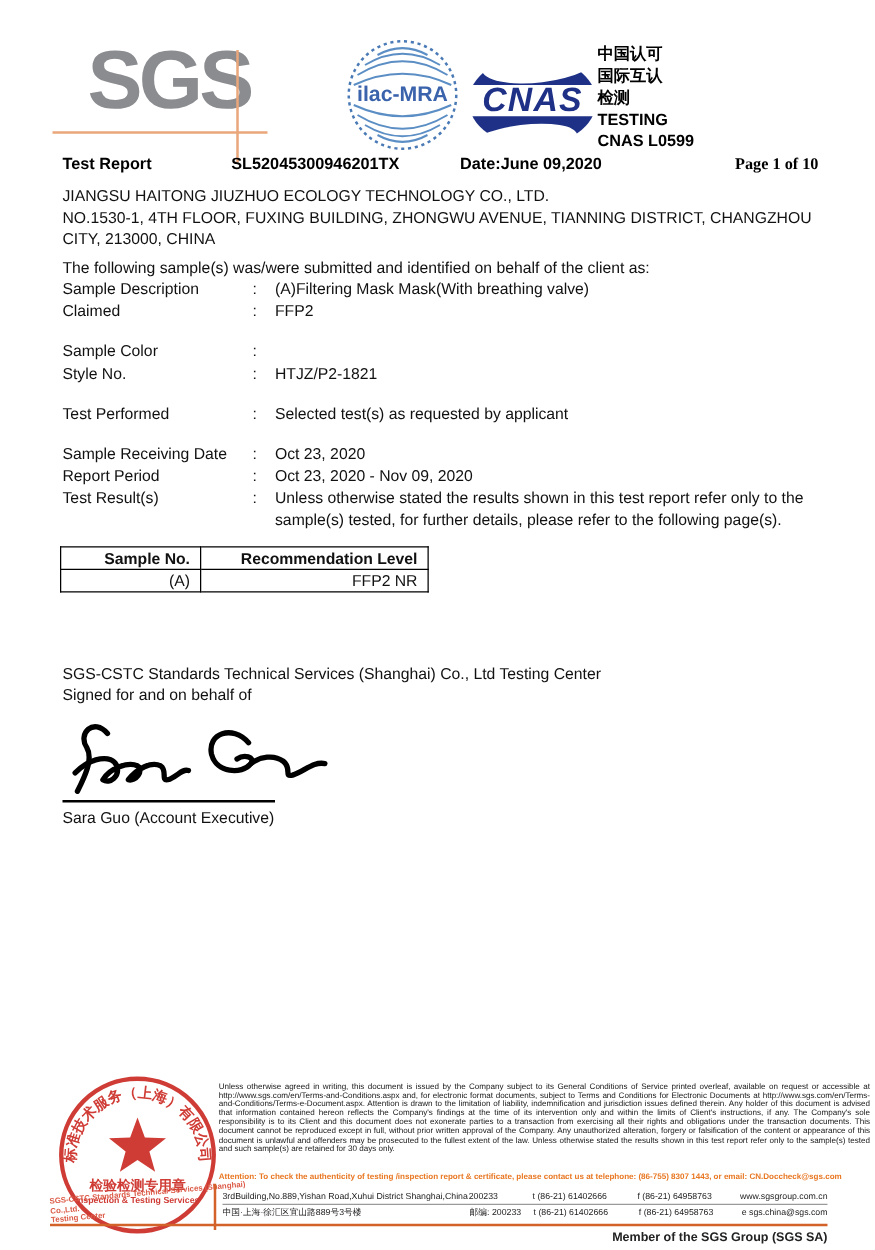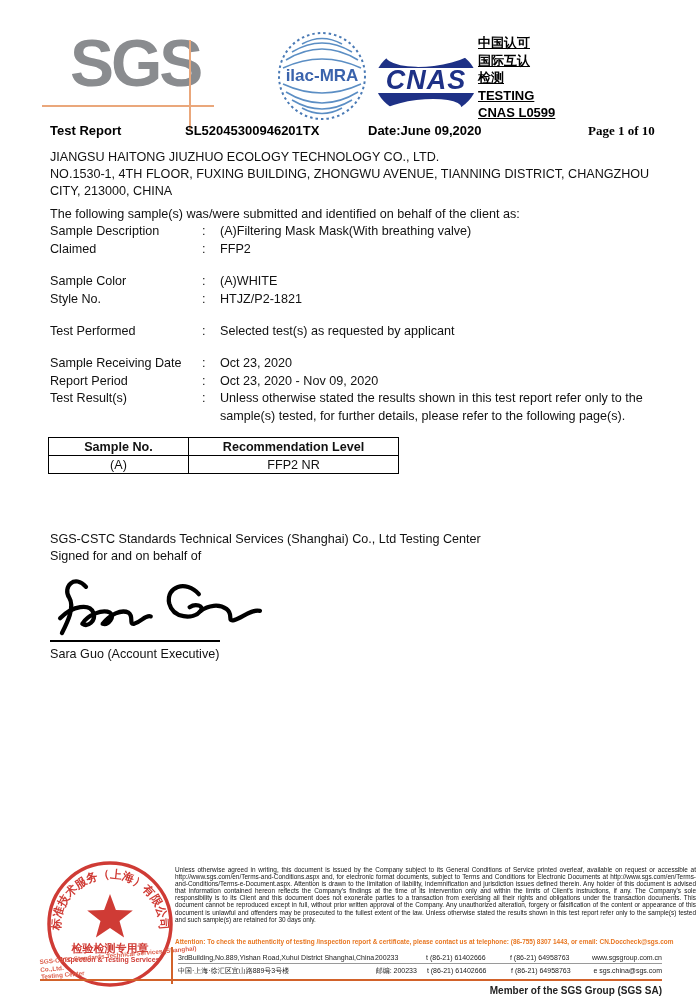--- a/index.html
+++ b/index.html
@@ -7,37 +7,37 @@
         font-family:"Liberation Sans",sans-serif;color:#111;overflow:hidden;}
   .abs{position:absolute;}
 
   
   .sgs-word{left:70px;top:30px;font-size:66px;font-weight:bold;color:#8a8c8f;
             letter-spacing:-3px;line-height:1;}
   .crop-h{left:42px;top:105px;width:172px;height:2px;background:#eaa77b;}
   .crop-v{left:189px;top:40px;width:2px;height:90px;background:#eaa77b;}
   .ilac-logo{left:276px;top:30px;}
   .cnas-logo{left:374px;top:44px;}
-  .accred{left:478px;top:34px;font-size:13px;font-weight:bold;line-height:17.5px;color:#000;text-decoration:underline;}
+  .accred{left:478px;top:34px;font-size:13px;font-weight:bold;line-height:17.5px;color:#000;}
 
   .report-row{font-size:13px;font-weight:bold;color:#000;top:123px;}
   .rt{left:50px;text-align:center;}.rn{left:185px;}.rd{left:368px;}.rp{left:588px;font-family:Liberation Serif, serif;}
 
   .client{left:50px;top:149px;width:624px;font-size:12.6px;line-height:16.8px;}
 
   .info{left:50px;top:206px;width:626px;font-size:12.6px;line-height:17.4px;}
   .irow{display:flex;}
   .ilabel{width:152px;flex:none;}
   .icolon{width:18px;flex:none;}
   .ival{flex:1;}
   .gap{height:15px;}
 
   table.rtable{left:48px;top:437px;border-collapse:collapse;font-size:12.6px;position:absolute;}
-  table.rtable th,table.rtable td{border:1.6px solid #000;padding:0 22px;height:17px;
-        text-align:center;vertical-align:middle;}
+  table.rtable th,table.rtable td{border:1.6px solid #000;padding:0 8px;height:17px;
+        text-align:right;vertical-align:middle;}
   table.rtable th{font-weight:bold;}
   .c1{width:95px;}.c2{width:165px;}
 
   .sig{left:50px;top:531px;font-size:12.6px;line-height:16.6px;}
   .sig-img{display:block;margin:8px 0 0 0;}
   .sig-rule{width:170px;height:2px;background:#000;margin:-6px 0 4px 0;}
 
   
   .stamp{left:44px;top:858px;opacity:.92;}
   .stamp-overlay{left:40px;top:951px;width:160px;color:#dc5c49;font-size:6.3px;
@@ -120,21 +120,20 @@
     </div>
     <div class="irow">
       <span class="ilabel">Claimed</span>
       <span class="icolon">:</span>
       <span class="ival">FFP2</span>
     </div>
     <div class="gap"></div>
     <div class="irow">
       <span class="ilabel">Sample Color</span>
       <span class="icolon">:</span>
-      <span class="ival">(A)WHITE</span>
     </div>
     <div class="irow">
       <span class="ilabel">Style No.</span>
       <span class="icolon">:</span>
       <span class="ival">HTJZ/P2-1821</span>
     </div>
     <div class="gap"></div>
     <div class="irow">
       <span class="ilabel">Test Performed</span>
       <span class="icolon">:</span>

